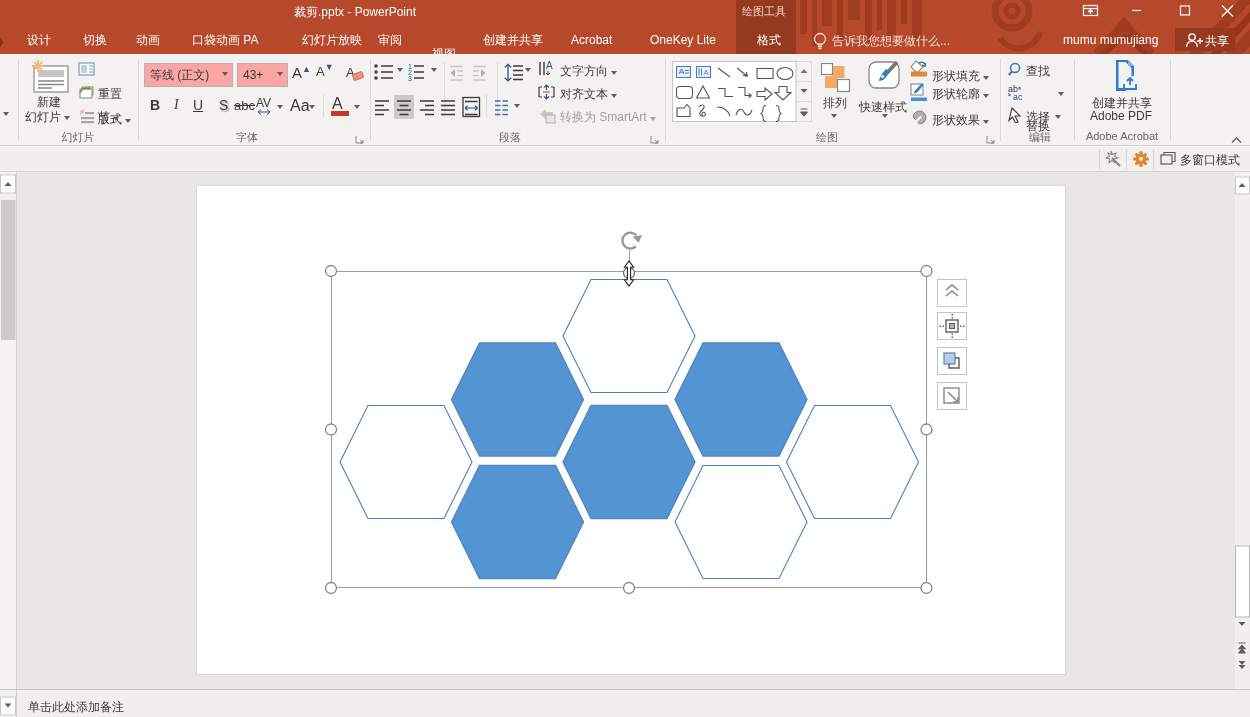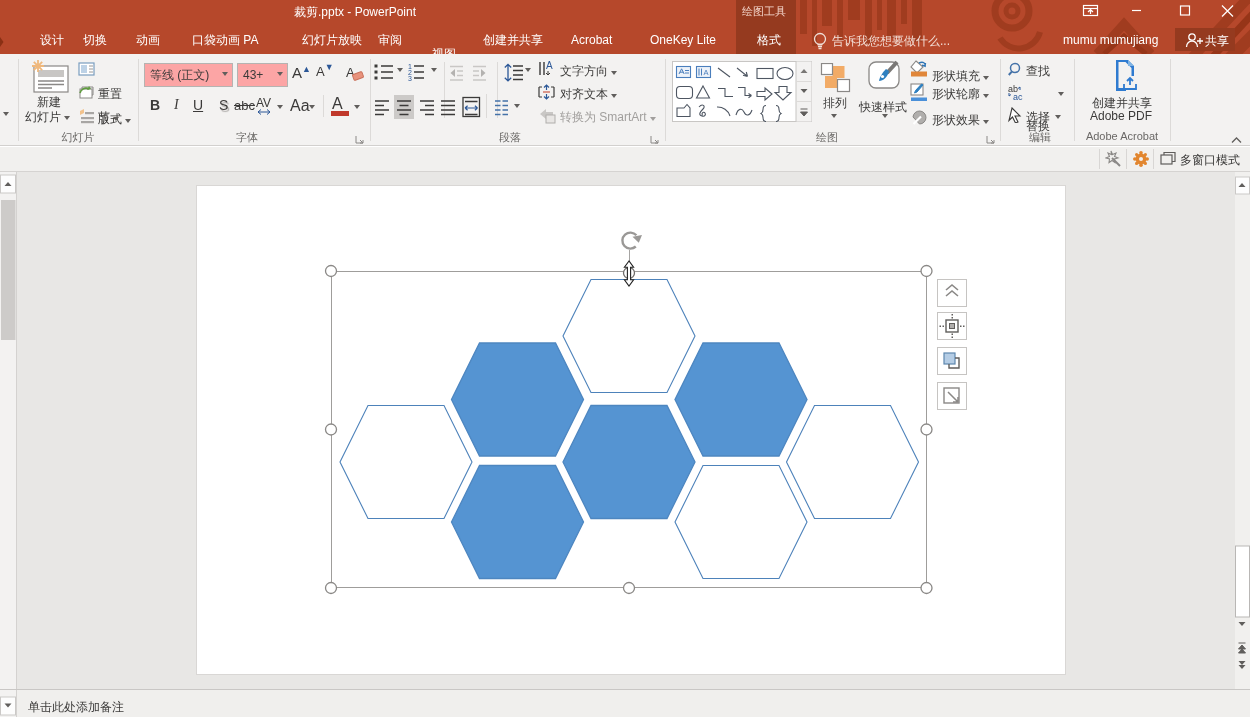--- a/index.html
+++ b/index.html
@@ -68,21 +68,21 @@
     <g stroke="#fff" fill="none" stroke-width="1.2">
       <rect x="13.5" y="5.5" width="14" height="10"></rect>
       <path d="M13.5 8.5 h14"></path>
       <path d="M20.5 14 v-4 m-2.5 2 l2.5-2.5 2.5 2.5"></path>
       <path d="M62 10.5 h9"></path>
       <rect x="110.5" y="6" width="9" height="9"></rect>
       <path d="M152 5.5 l11 11 m0 -11 l-11 11"></path>
     </g>
   </svg>
 
-  <div class="tab" style="left:40px;">设计</div>
+  <div class="tab" style="left:27px;">设计</div>
   <div class="tab" style="left:83px;">切换</div>
   <div class="tab" style="left:136px;">动画</div>
   <div class="tab" style="left:192px;">口袋动画 PA</div>
   <div class="tab" style="left:302px;">幻灯片放映</div>
   <div class="tab" style="left:378px;">审阅</div>
   <div class="tab" style="left:432px;margin-top:14px;">视图</div>
   <div class="tab" style="left:483px;">创建并共享</div>
   <div class="tab" style="left:571px;">Acrobat</div>
   <div class="tab" style="left:650px;">OneKey Lite</div>
   <div class="tab" style="left:757px;">格式</div>

